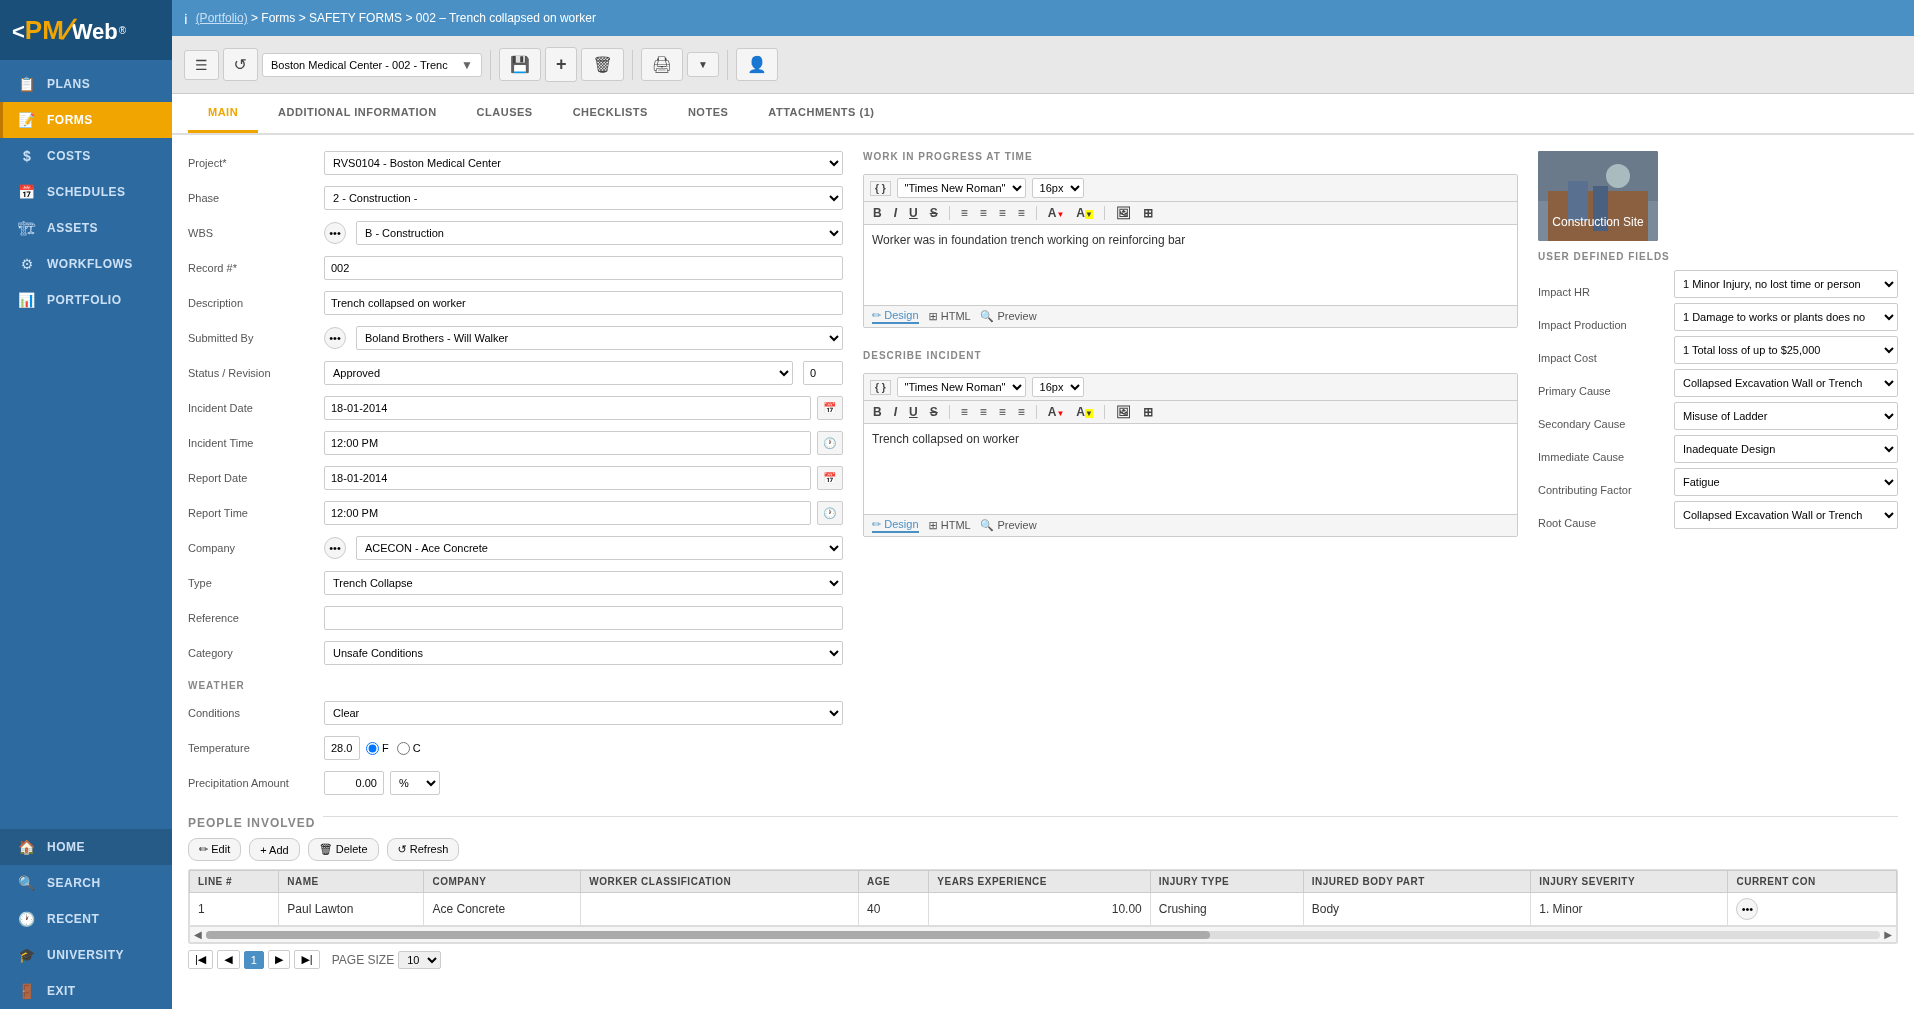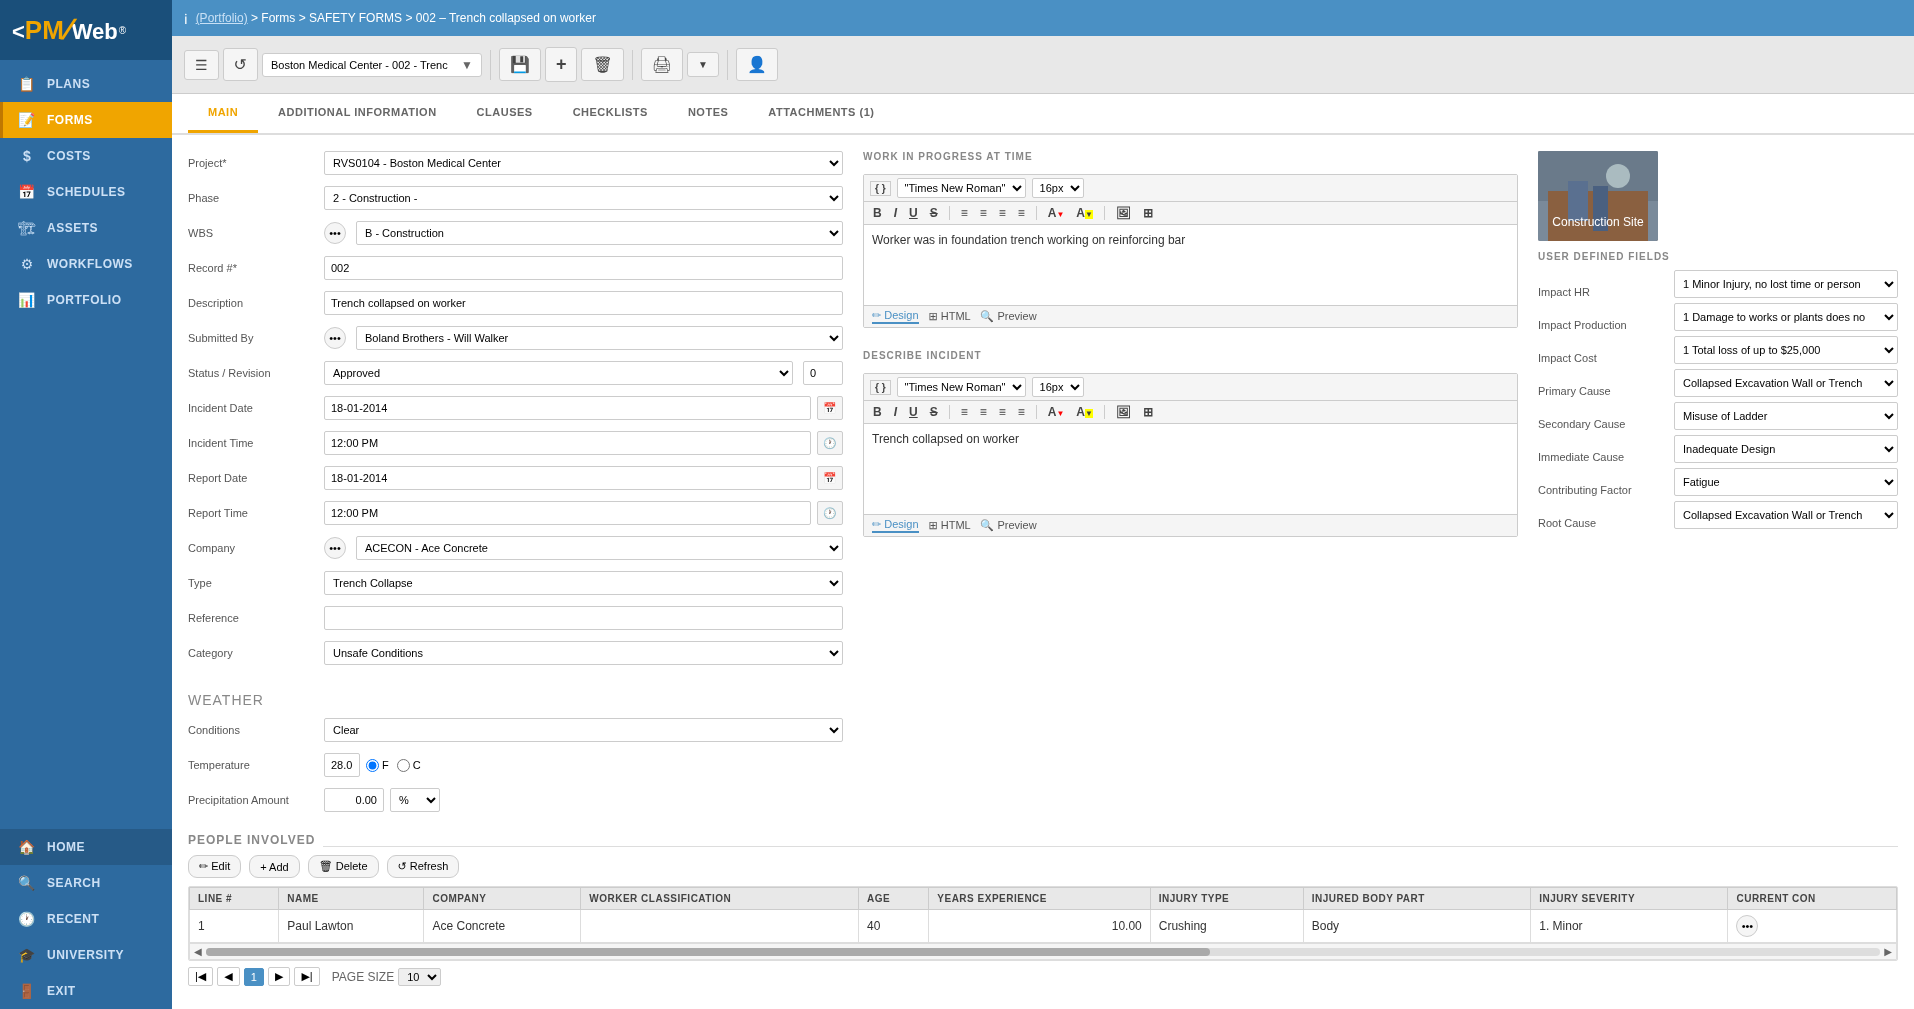--- a/index.html
+++ b/index.html
@@ -295,21 +295,21 @@
       padding: 2px 4px;
       font-size: 11px;
       height: 28px;
       background: white;
     }
 
     
     .people-section { margin-top: 16px; }
     .people-header {
       display: flex;
-      align-items: flex-end;
+      align-items: flex-start;
       gap: 8px;
       margin-bottom: 8px;
       color: #888;
       font-size: 10px;
       letter-spacing: 1px;
       text-transform: uppercase;
       font-weight: bold;
     }
     .people-header::after {
       content: '';
@@ -386,26 +386,26 @@
       border: 1px solid #ddd;
     }
     .scroll-arrow { cursor: pointer; color: #666; font-size: 10px; }
 
     
     .radio-group { display: flex; align-items: center; gap: 8px; }
     .radio-group label { display: flex; align-items: center; gap: 3px; font-size: 11px; cursor: pointer; }
 
     
     .weather-label {
-      font-size: 14px;
+      font-size: 10px;
       color: #888;
       letter-spacing: 1px;
       text-transform: uppercase;
-      font-weight: normal;
-      margin: 16px 0 4px 0;
+      font-weight: bold;
+      margin: 4px 0 4px 0;
     }
 
     .people-section-inner {
       border: 1px solid #ddd;
       border-radius: 2px;
       overflow: hidden;
     }
 
     .work-section-label {
       font-size: 10px;

